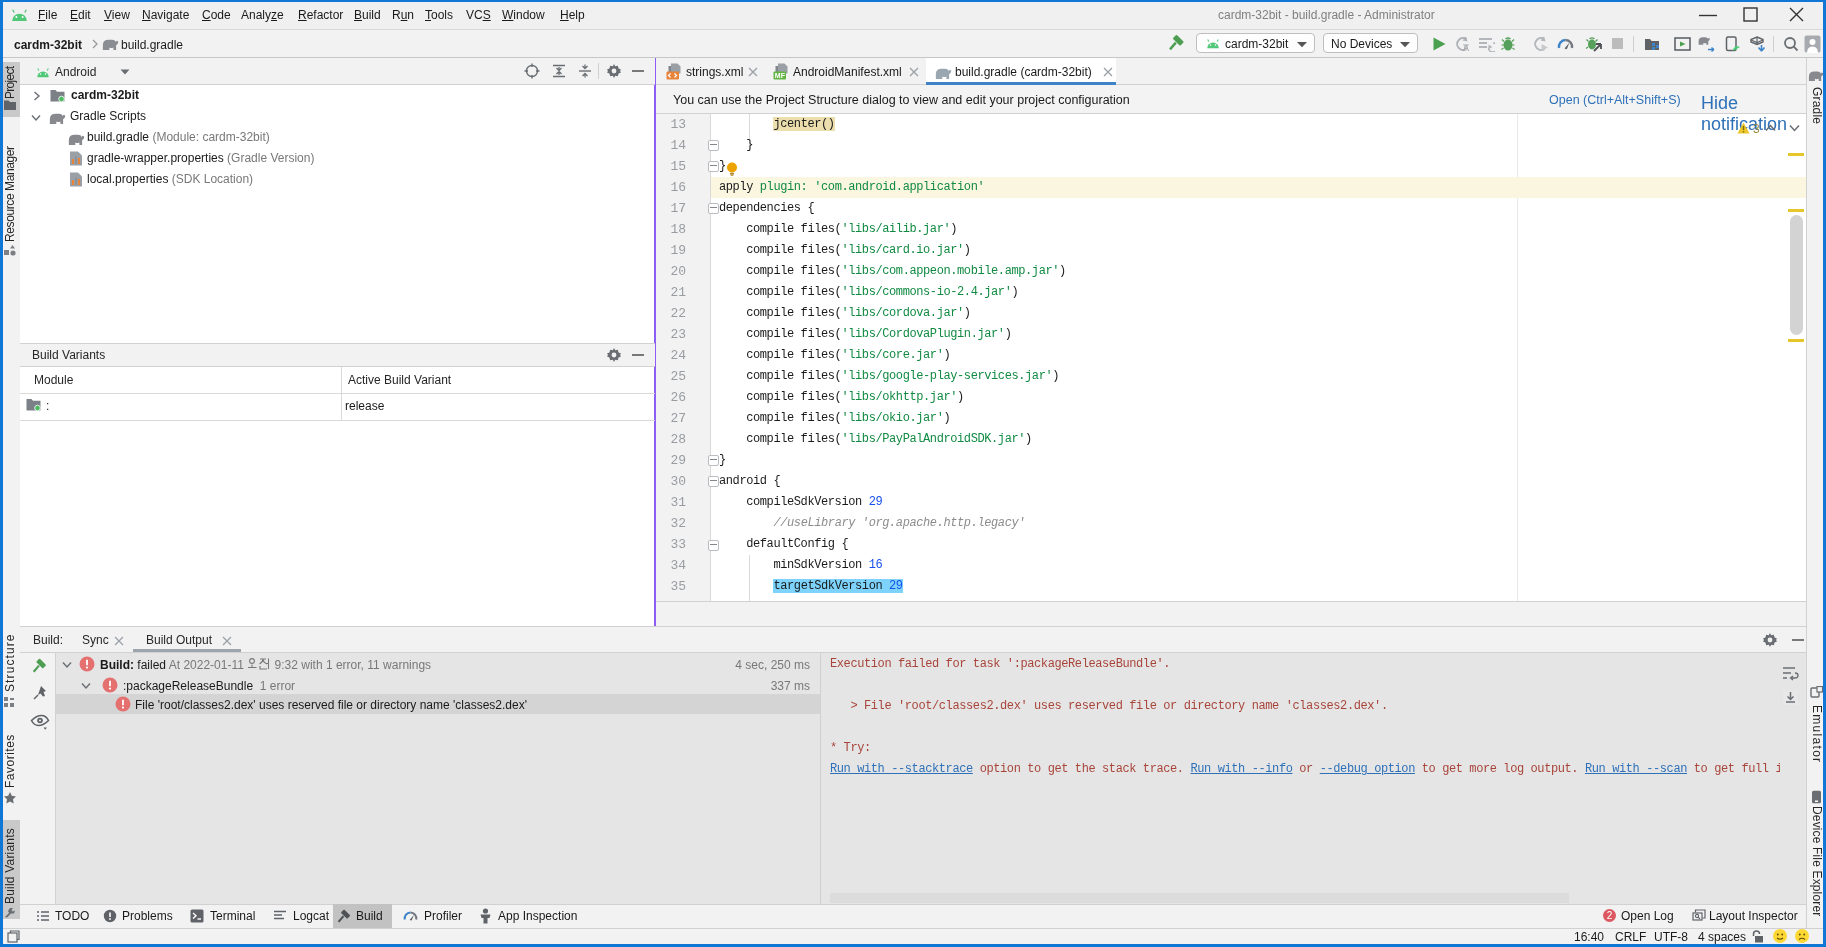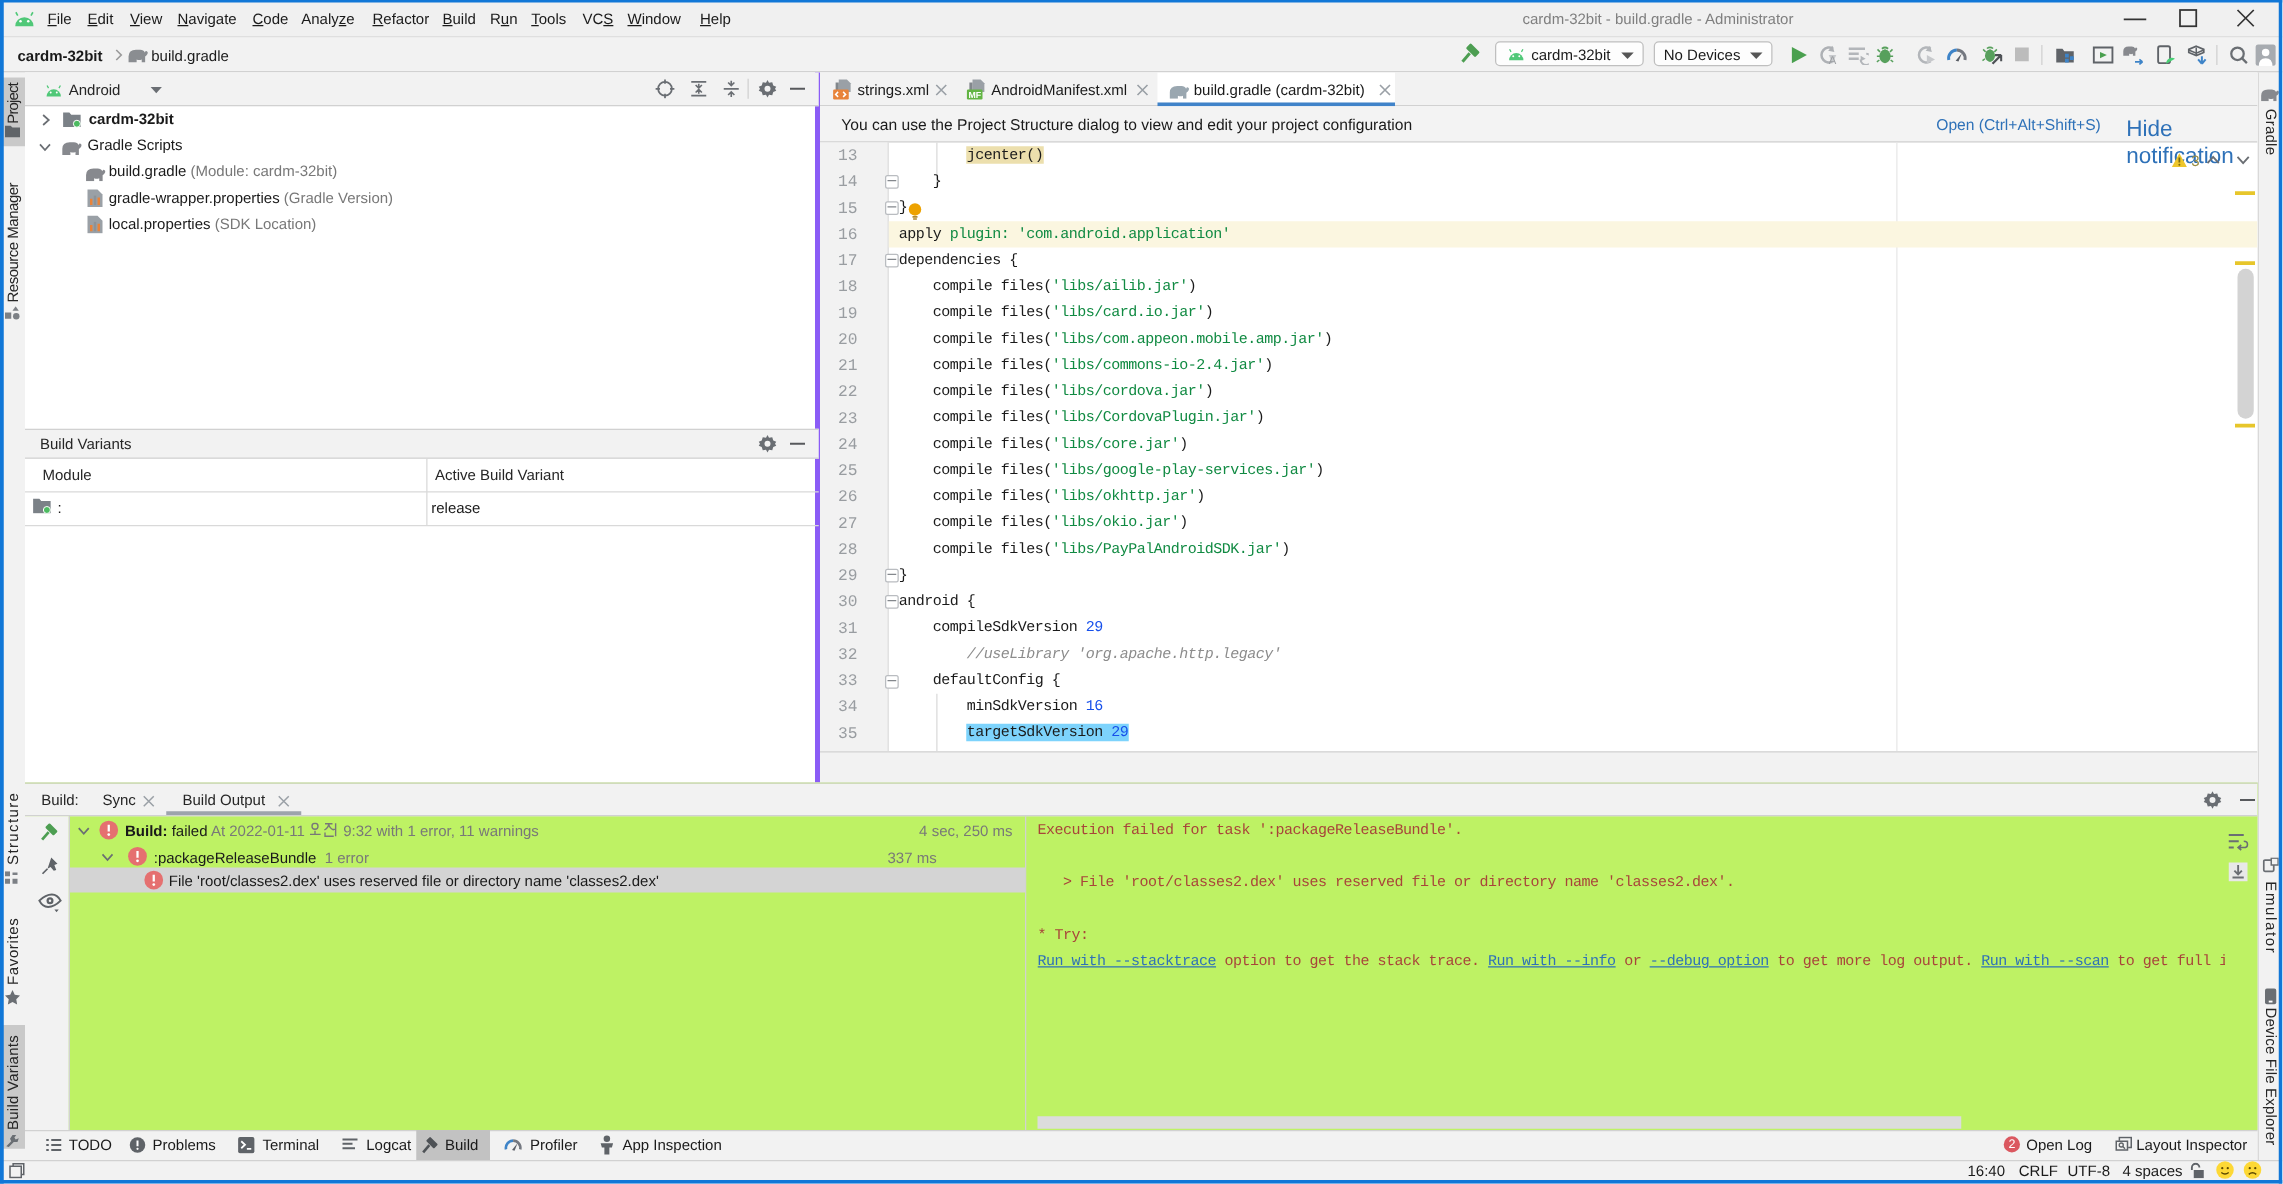--- a/index.html
+++ b/index.html
@@ -204,21 +204,21 @@
     <rect x="7" y="0.5" width="5.5" height="5.5" fill="#f2f2f2" stroke="#6a6e73" stroke-width="1.2"></rect>
   </svg>
   <div class="abs vtextR" style="left:4px;top:647px;height:64px;line-height:14px;color:#262626;letter-spacing:1.3px;">Emulator</div>
   <svg class="abs" style="left:5px;top:732px;" width="11" height="14" viewBox="0 0 11 14">
     <rect x="1" y="0.8" width="9" height="12.5" rx="1.5" fill="#6a6e73"></rect>
     <rect x="4" y="10.5" width="3" height="1.5" fill="#fff"></rect>
   </svg>
   <div class="abs vtextR" style="left:4px;top:748px;height:119px;line-height:14px;color:#262626;letter-spacing:0.15px;">Device File Explorer</div>
 </div>
 
-<div class="abs" id="project-panel" style="left:20px;top:58px;width:636px;height:568px;border-right:4px solid #8b5cf6;box-sizing:border-box;background:#fff;">
+<div class="abs" id="project-panel" style="left:20px;top:58px;width:636px;height:568px;border-right:2px solid #8b5cf6;box-sizing:border-box;background:#fff;">
   <div class="abs chrome bb" style="left:0;top:0;width:635px;height:27px;box-sizing:border-box;"></div>
   <svg class="abs" style="left:16px;top:9px;" width="14" height="11" viewBox="0 0 17 14">
     <path d="M3.2 4.5 L1.7 1.8 M13.8 4.5 L15.3 1.8" stroke="#50c878" stroke-width="1.3" fill="none"></path>
     <path d="M1.2 13 A7.3 7.3 0 0 1 15.8 13 Z" fill="#50c878"></path>
     <circle cx="5.4" cy="9" r="1" fill="#fff"></circle>
       <circle cx="11.6" cy="9" r="1" fill="#fff"></circle>
   </svg>
   <div class="abs" style="left:35px;top:7px;color:#262626;">Android</div>
   <svg class="abs" style="left:100px;top:11px;" width="10" height="6" viewBox="0 0 10 6">
       <path d="M0.5 0.5 L5 5.5 L9.5 0.5 Z" fill="#6a6e73"></path>
@@ -423,21 +423,21 @@
     </svg>
 
   <div class="abs" style="left:1132px;top:95px;width:16px;height:3px;background:#e7c62b;"></div>
   <div class="abs" style="left:1132px;top:151px;width:16px;height:3px;background:#e7c62b;"></div>
   <div class="abs" style="left:1132px;top:281px;width:16px;height:3px;background:#e7c62b;"></div>
   <div class="abs" style="left:1134px;top:157px;width:13px;height:120px;background:rgba(130,130,130,0.35);border-radius:7px;"></div>
 
   <div class="abs" style="left:0;top:543px;width:1150px;height:25px;background:#f2f2f2;border-top:1px solid #d1d1d1;box-sizing:border-box;"></div>
 </div>
 
-<div class="abs" id="build-panel" style="left:20px;top:626px;width:1786px;height:278px;background:#bef264;border-top:1px solid #d1d1d1;box-sizing:border-box;overflow:hidden;">
+<div class="abs" id="build-panel" style="left:20px;top:626px;width:1786px;height:278px;background:#e5e5e5;border-top:1px solid #d1d1d1;box-sizing:border-box;overflow:hidden;">
   <div class="abs chrome" style="left:0;top:0;width:1786px;height:26px;border-bottom:1px solid #d1d1d1;box-sizing:border-box;"></div>
   <div class="abs" style="left:13px;top:6px;color:#262626;">Build:</div>
   <div class="abs" style="left:62px;top:6px;color:#262626;">Sync</div>
   <svg class="abs" style="left:94px;top:9px;" width="10" height="10" viewBox="0 0 10 10">
       <path d="M1 1 L9 9 M9 1 L1 9" stroke="#9aa0a6" stroke-width="1.2"></path>
     </svg>
   <div class="abs" style="left:126px;top:6px;color:#262626;">Build Output</div>
   <svg class="abs" style="left:202px;top:9px;" width="10" height="10" viewBox="0 0 10 10">
       <path d="M1 1 L9 9 M9 1 L1 9" stroke="#9aa0a6" stroke-width="1.2"></path>
     </svg>
@@ -485,21 +485,21 @@
   <div class="abs gray" style="left:690px;top:31px;width:100px;text-align:right;">4 sec, 250 ms</div>
   <svg class="abs" style="left:61px;top:55px;" width="10" height="8" viewBox="0 0 10 8">
       <path d="M1 1.5 L5 6 L9 1.5" stroke="#6a6e73" stroke-width="1.4" fill="none"></path>
     </svg>
   <svg class="abs" style="left:82px;top:50px;" width="16" height="16" viewBox="0 0 16 16">
       <circle cx="8" cy="8" r="7.5" fill="#e57070"></circle>
       <path d="M8 3.8 V9.2" stroke="#fff" stroke-width="1.8"></path>
       <circle cx="8" cy="11.6" r="1.1" fill="#fff"></circle>
     </svg>
   <div class="abs" style="left:103px;top:52px;">:packageReleaseBundle&nbsp; <span class="gray">1 error</span></div>
-  <div class="abs gray" style="left:690px;top:52px;width:100px;text-align:left;">337 ms</div>
+  <div class="abs gray" style="left:690px;top:52px;width:100px;text-align:right;">337 ms</div>
   <div class="abs" style="left:36px;top:67px;width:764px;height:20px;background:#d4d4d4;"></div>
   <svg class="abs" style="left:95px;top:69px;" width="16" height="16" viewBox="0 0 16 16">
       <circle cx="8" cy="8" r="7.5" fill="#e57070"></circle>
       <path d="M8 3.8 V9.2" stroke="#fff" stroke-width="1.8"></path>
       <circle cx="8" cy="11.6" r="1.1" fill="#fff"></circle>
     </svg>
   <div class="abs" style="left:115px;top:71px;">File 'root/classes2.dex' uses reserved file or directory name 'classes2.dex'</div>
 
   <div class="abs" style="left:800px;top:26px;width:1px;height:252px;background:#d1d1d1;"></div>
 

